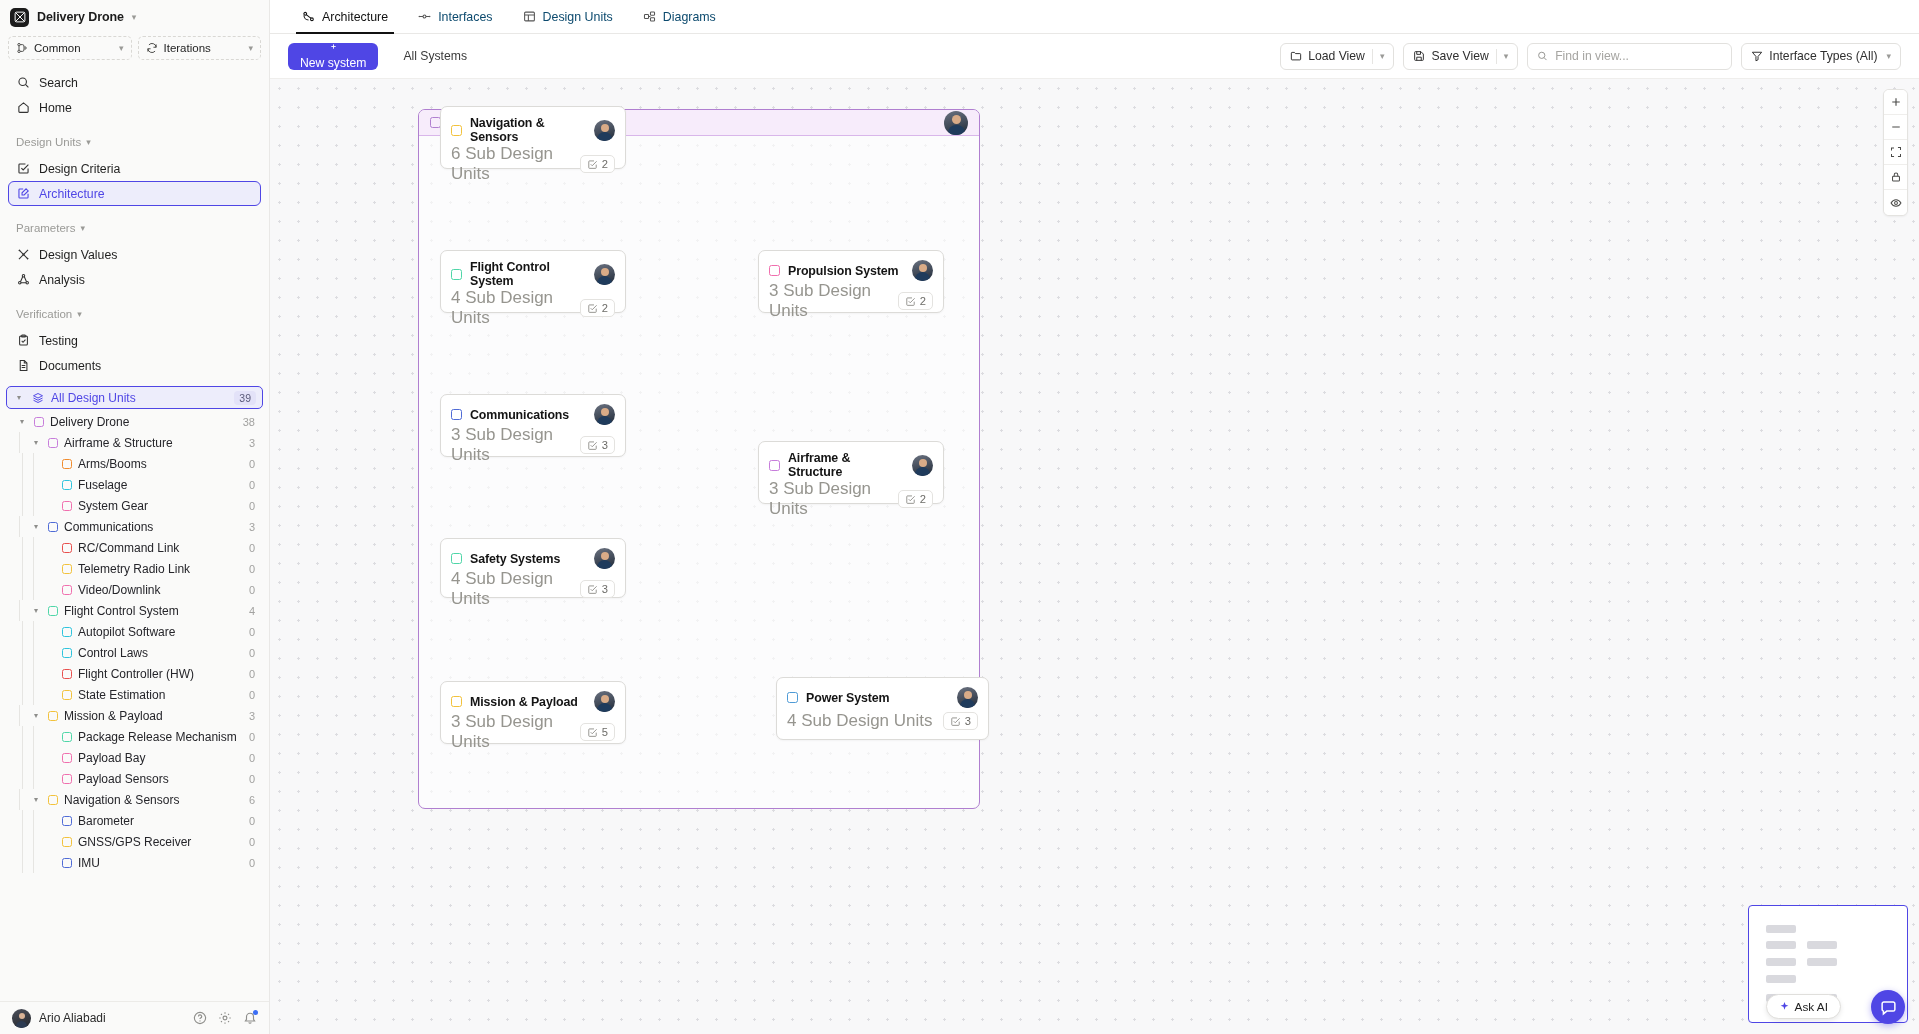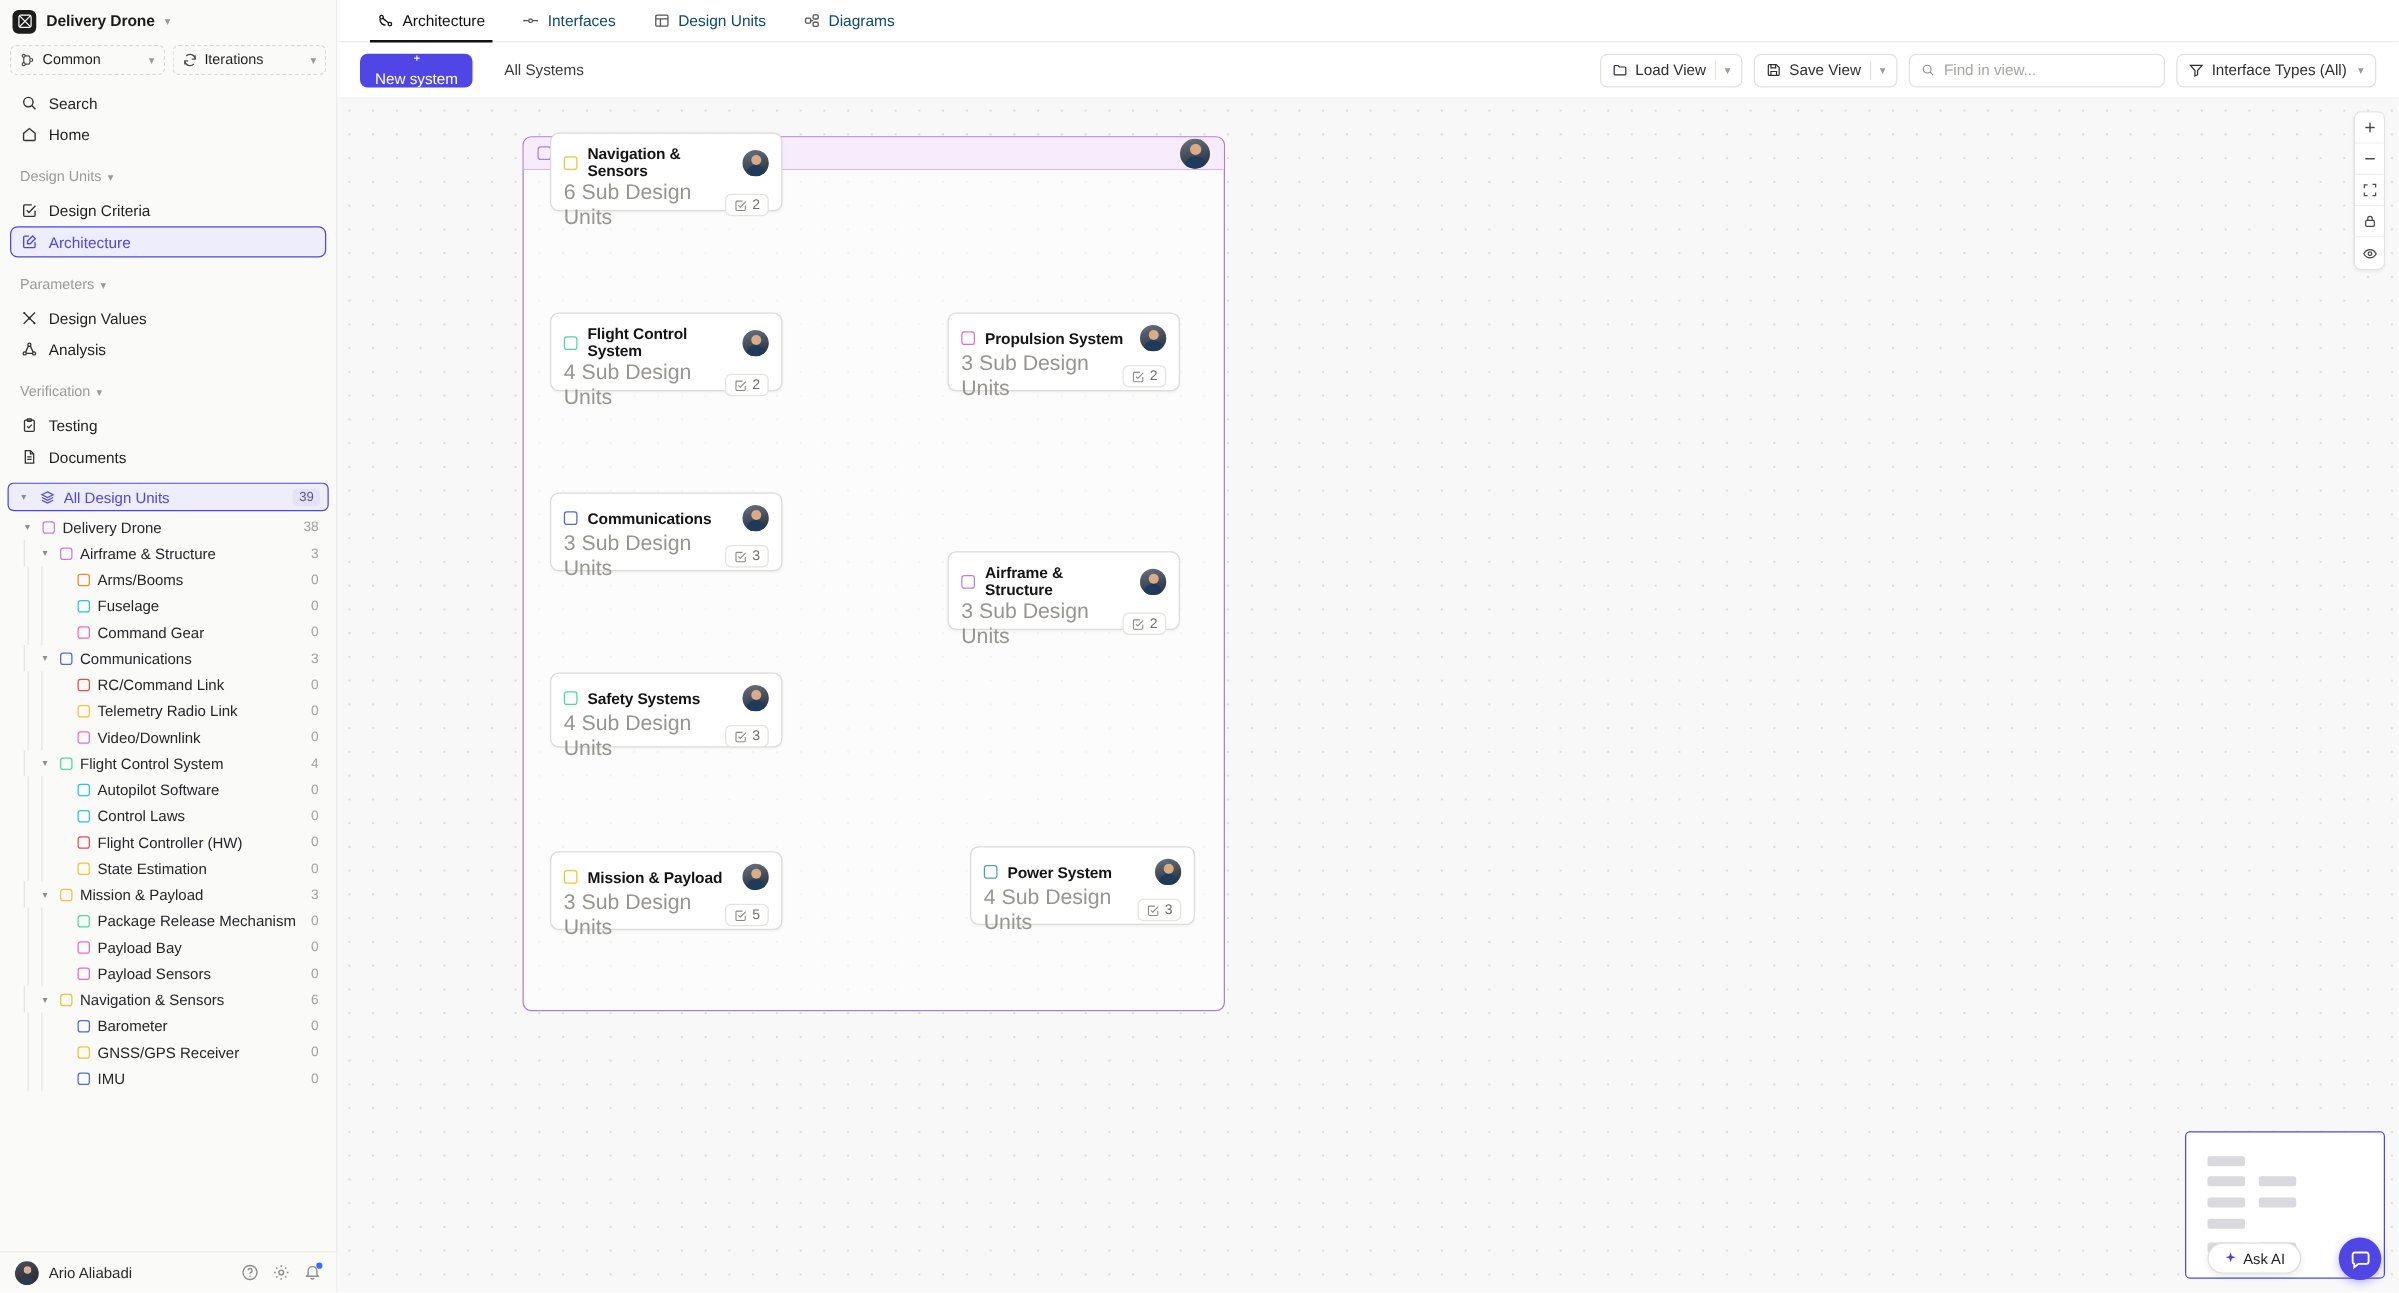--- a/index.html
+++ b/index.html
@@ -390,21 +390,21 @@
             <span class="tsq" style="border-color:#2ec4dd"></span>
             <span>Fuselage</span>
             <span class="cnt">0</span>
           </div>
           <div class="trow">
             <span style="width:10px;flex:none"></span>
             <i class="guide"></i>
             <i class="guide"></i>
             <span class="tcaret blank">▾</span>
             <span class="tsq" style="border-color:#f06fae"></span>
-            <span>Command Gear</span>
+            <span>System Gear</span>
             <span class="cnt">0</span>
           </div>
           <div class="trow">
             <span style="width:7px;flex:none"></span>
             <i class="guide"></i>
             <span class="tcaret">▾</span>
             <span class="tsq" style="border-color:#4f6bd6"></span>
             <span>Communications</span>
             <span class="cnt">3</span>
           </div>
@@ -807,21 +807,21 @@
               <span class="node-sub">3 Sub Design Units</span>
               <span class="badge">
                 <svg width="11" height="11" viewBox="0 0 16 16" fill="none" stroke="#8b8a86" stroke-width="1.3">
                   <path d="M13.4 8.2v4.4a1 1 0 0 1-1 1H3.6a1 1 0 0 1-1-1V3.8a1 1 0 0 1 1-1h6.6"></path>
                   <path d="M5.4 7.6L7.6 9.8 14 3.3"></path>
                 </svg>
                 <span>5</span>
               </span>
             </div>
           </div>
-          <div class="node" style="left: 506px; top: 598px; width: 180px; height: 63px;">
+          <div class="node" style="left: 506px; top: 598px; width: 213px; height: 63px;">
             <div class="node-top">
               <span class="sq" style="border-color:#4f9bd6"></span>
               <span class="node-title">Power System</span>
               <span class="av"></span>
             </div>
             <div class="node-foot">
               <span class="node-sub">4 Sub Design Units</span>
               <span class="badge">
                 <svg width="11" height="11" viewBox="0 0 16 16" fill="none" stroke="#8b8a86" stroke-width="1.3">
                   <path d="M13.4 8.2v4.4a1 1 0 0 1-1 1H3.6a1 1 0 0 1-1-1V3.8a1 1 0 0 1 1-1h6.6"></path>

